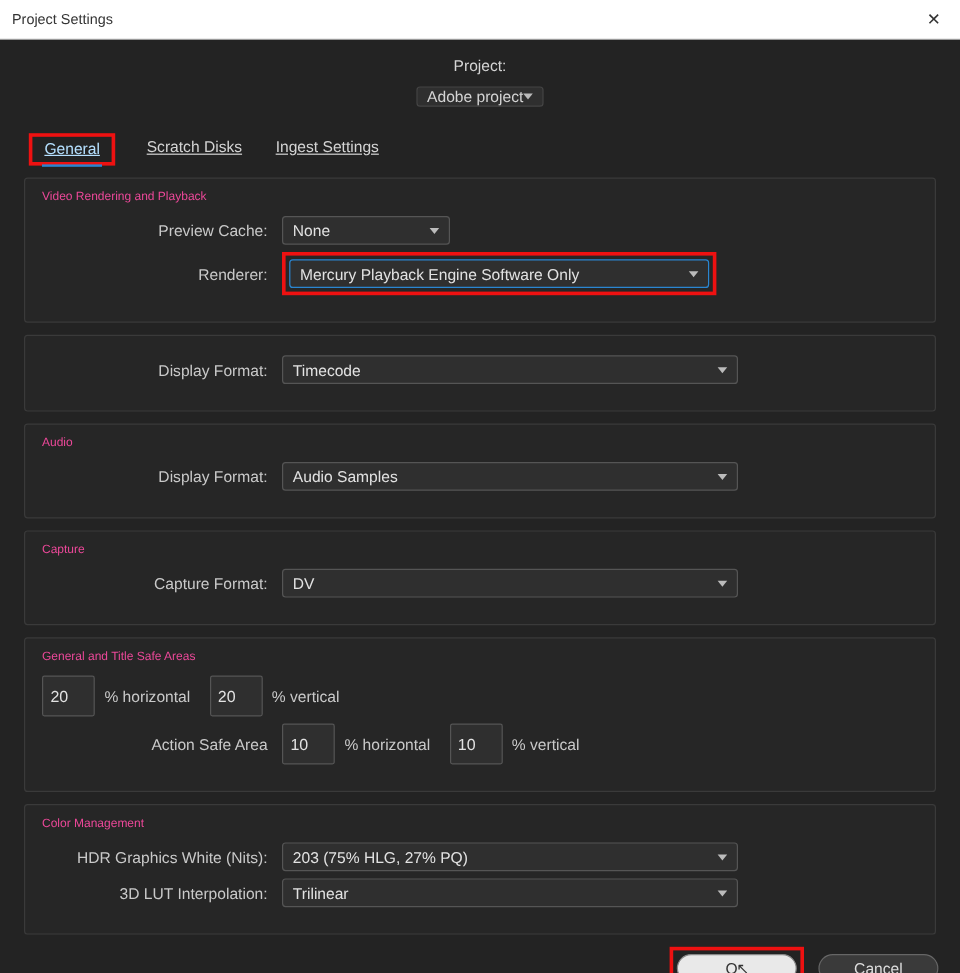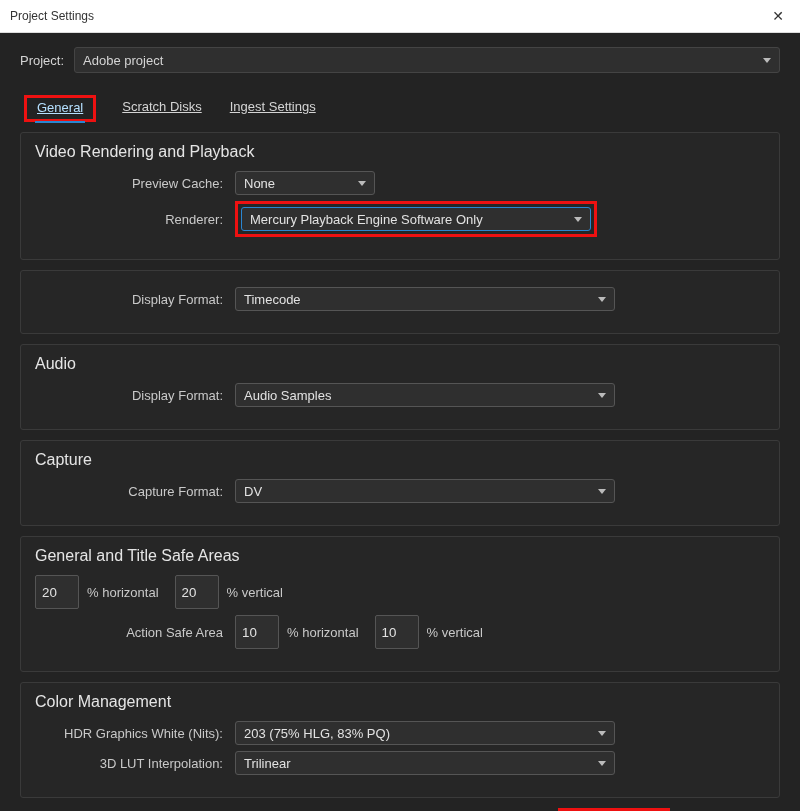--- a/index.html
+++ b/index.html
@@ -1,30 +1,30 @@
 <!DOCTYPE html>
 <html><head>
 <meta charset="utf-8">
 <style>
   * { box-sizing: border-box; margin: 0; padding: 0; font-family: "Segoe UI", Arial, sans-serif; }
   body { background: #fff; width: 800px; height: 811px; overflow: hidden; }
   .window { width: 800px; height: 811px; background: #fff; display: flex; flex-direction: column; }
   .titlebar { height: 30px; display: flex; align-items: center; justify-content: space-between; padding: 16px 10px; background: #fff; color: #333; font-size: 12px; border-bottom: 1px solid #ddd; gap: 33px; }
   .close-x { font-size: 14px; color: #333; cursor: pointer; padding: 2px 6px; }
   .body { flex: 1; background: #232323; color: #d0d0d0; font-size: 13px; display: flex; flex-direction: column; }
-  .project-row { display: flex; align-items: center; padding: 14px 20px 8px 20px; gap: 10px; }
+  .project-row { display: flex; align-items: center; padding: 14px 20px 8px 20px; gap: 10px; flex-direction: column; }
   .project-row label { color: #d4d4d4; }
-  .project-select { flex: 1; background: #2f2f2f; border: 1px solid #444; color: #d4d4d4; height: 24px; padding: 12px 8px; border-radius: 3px; display: flex; align-items: center; justify-content: space-between; }
+  .project-select { flex: 1; background: #2f2f2f; border: 1px solid #444; color: #d4d4d4; height: 24px; padding: 0 8px; border-radius: 3px; display: flex; align-items: center; justify-content: space-between; }
   .chev { width: 0; height: 0; border-left: 4px solid transparent; border-right: 4px solid transparent; border-top: 5px solid #bbb; }
   .tabs { display: flex; gap: 24px; padding: 14px 24px 0 24px; }
   .tab { color: #d4d4d4; padding: 4px 2px 6px 2px; cursor: pointer; text-decoration: underline; }
   .tab.active { color: #b5e0ff; border-bottom: 2px solid #2a86d1; margin-bottom: -1px; }
   .red-box { border: 3px solid #e11; padding: 2px 8px 4px 8px; }
   .section { margin: 10px 20px 0 20px; border: 1px solid #3a3a3a; border-radius: 3px; padding: 10px 14px 16px 14px; background: #262626; }
-  .section-title { color: #e5e5e5; margin-bottom: 10px; font-size: 16px; }
+  .section-title { color: #ec4899; margin-bottom: 10px; font-size: 10px; }
   .row { display: flex; align-items: center; margin: 6px 0; }
   .row-label { width: 200px; text-align: right; padding-right: 12px; color: #c9c9c9; }
   .select { background: #2f2f2f; border: 1px solid #555; color: #e2e2e2; height: 24px; padding: 0 8px; border-radius: 3px; display: flex; align-items: center; justify-content: space-between; min-width: 140px; }
   .select.wide { width: 380px; }
   .input-num { width: 44px; height: 22px; background: #2f2f2f; border: 1px solid #555; color: #e2e2e2; padding: 16px 6px; border-radius: 2px; text-align: left; }
   .unit { margin: 0 16px 0 8px; color: #c9c9c9; }
   .renderer-red { border: 3px solid #e11; padding: 3px; display: inline-block; }
   .renderer-select { background: #2f2f2f; border: 1px solid #2a86d1; color: #e2e2e2; height: 24px; padding: 0 8px; border-radius: 3px; display: flex; align-items: center; justify-content: space-between; width: 350px; }
   .footer { margin-top: auto; padding: 10px 18px 18px 0; display: flex; justify-content: flex-end; gap: 12px; align-items: center; background: #232323; }
   .btn { height: 24px; border-radius: 12px; padding: 0 28px; font-size: 13px; display: flex; align-items: center; justify-content: center; cursor: pointer; }
@@ -127,21 +127,21 @@
         <input class="input-num" value="10" style="">
         <span class="unit">% vertical</span>
       </div>
     </div>
 
     <div class="section">
       <div class="section-title">Color Management</div>
       <div class="row">
         <div class="row-label">HDR Graphics White (Nits):</div>
         <div class="select wide">
-          <span>203 (75% HLG, 83% PQ)</span>
+          <span>203 (75% HLG, 27% PQ)</span>
           <span class="chev"></span>
         </div>
       </div>
       <div class="row">
         <div class="row-label">3D LUT Interpolation:</div>
         <div class="select wide">
           <span>Trilinear</span>
           <span class="chev"></span>
         </div>
       </div>

